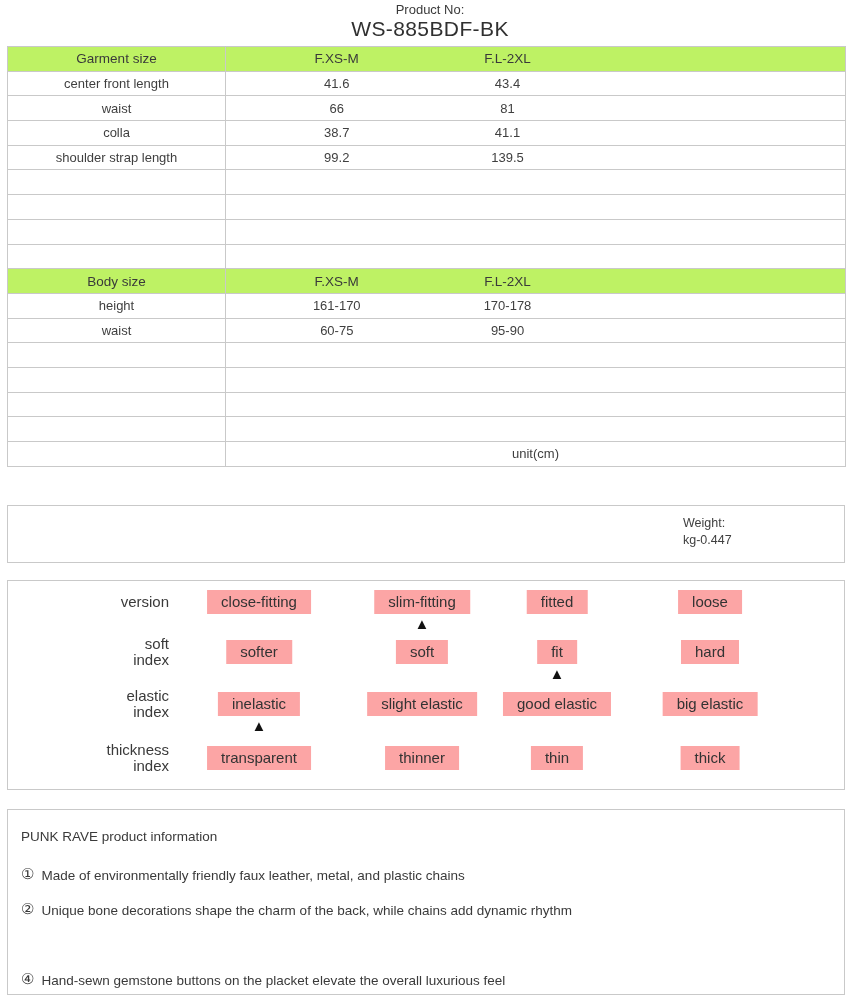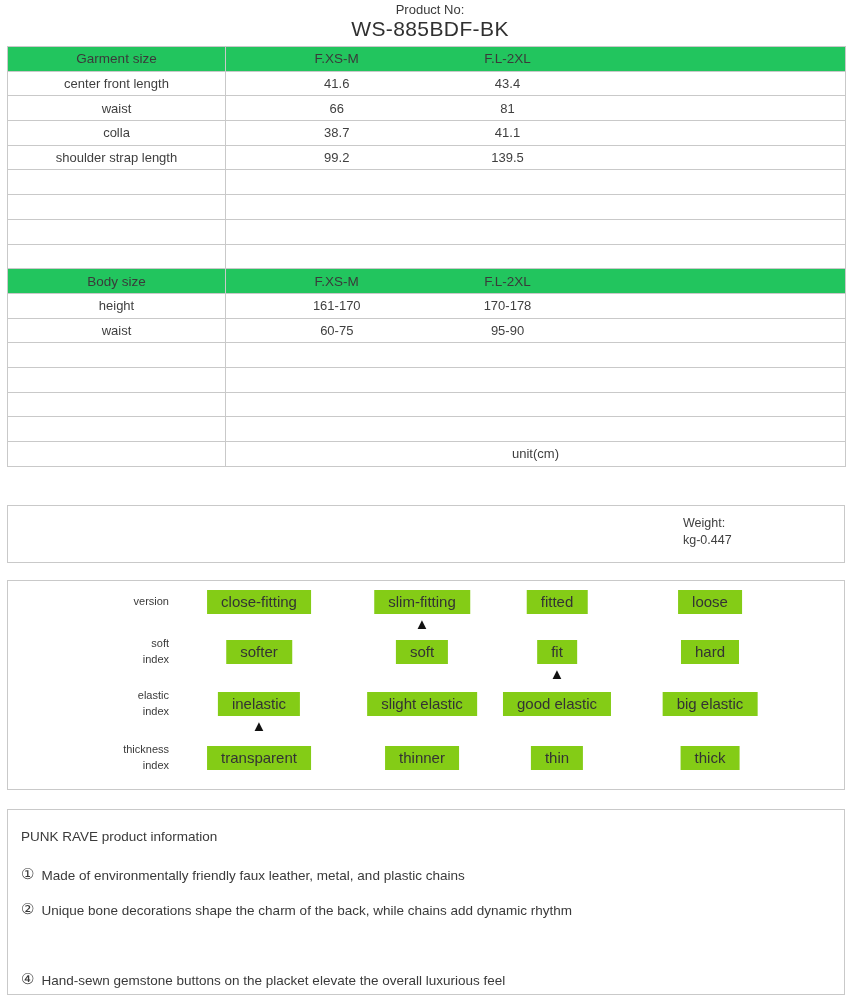--- a/index.html
+++ b/index.html
@@ -20,21 +20,21 @@
     position:absolute; top:46px; left:7px; width:838px;
     border-collapse:collapse; table-layout:fixed;
     font-size:13px; color:#3f3f3f;
   }
   table.size-table td {
     border-top:1px solid #c9c9c9; border-bottom:1px solid #c9c9c9;
     height:23.7px; padding:0; text-align:center; overflow:hidden;
   }
   table.size-table { border:1px solid #c9c9c9; }
   td.label-cell { border-right:1px solid #c9c9c9; }
-  tr.header-row td { background:#22c55e; font-size:13.5px; color:#3a3a3a;margin-left:32px; }
+  tr.header-row td { background:#bef264; font-size:13.5px; color:#3a3a3a;margin-left:32px; }
   td.unit-cell { text-align:right; padding-right:7px; }
   col.c-label { width:218px; }
   col.c-v1 { width:222px; }
   col.c-v2 { width:120px; }
   col.c-rest { width:278px; }
 
   
   .fabric-box {
     position:absolute; top:505px; left:7px; width:836px; height:56px;
     border:1px solid #c9c9c9; font-size:12.5px; color:#3f3f3f;
@@ -44,27 +44,27 @@
 
   
   .attr-box {
     position:absolute; top:580px; left:7px; width:836px; height:208px;
     border:1px solid #c9c9c9;
   }
   .attr-row { position:absolute; left:0; width:100%; height:0; }
   .row1 { top:9px; } .row2 { top:59px; } .row3 { top:111px; } .row4 { top:165px; }
   .attr-label {
     position:absolute; left:0; width:161px; text-align:right;
-    font-size:11px; line-height:15.5px; color:#3a3a3a;
+    font-size:15px; line-height:15.5px; color:#3a3a3a;
   }
   .attr-label.one-line { top:4px; }
   .attr-label.two-line { top:-4px; }
   .chip {
     position:absolute; top:0; transform:translateX(-50%);
-    background:#84cc16; color:#333333; font-size:15px; line-height:18px;
+    background:#fca5a5; color:#333333; font-size:15px; line-height:18px;
     padding:3px 14px; white-space:nowrap; display:inline-block;
   }
   .p1 { left:251px; } .p2 { left:414px; } .p3 { left:549px; } .p4 { left:702px; }
   .marker {
     position:absolute; top:26px; transform:translateX(-50%);
     font-size:15px; line-height:15px; color:#111111;
   }
 
   
   .info-box {

